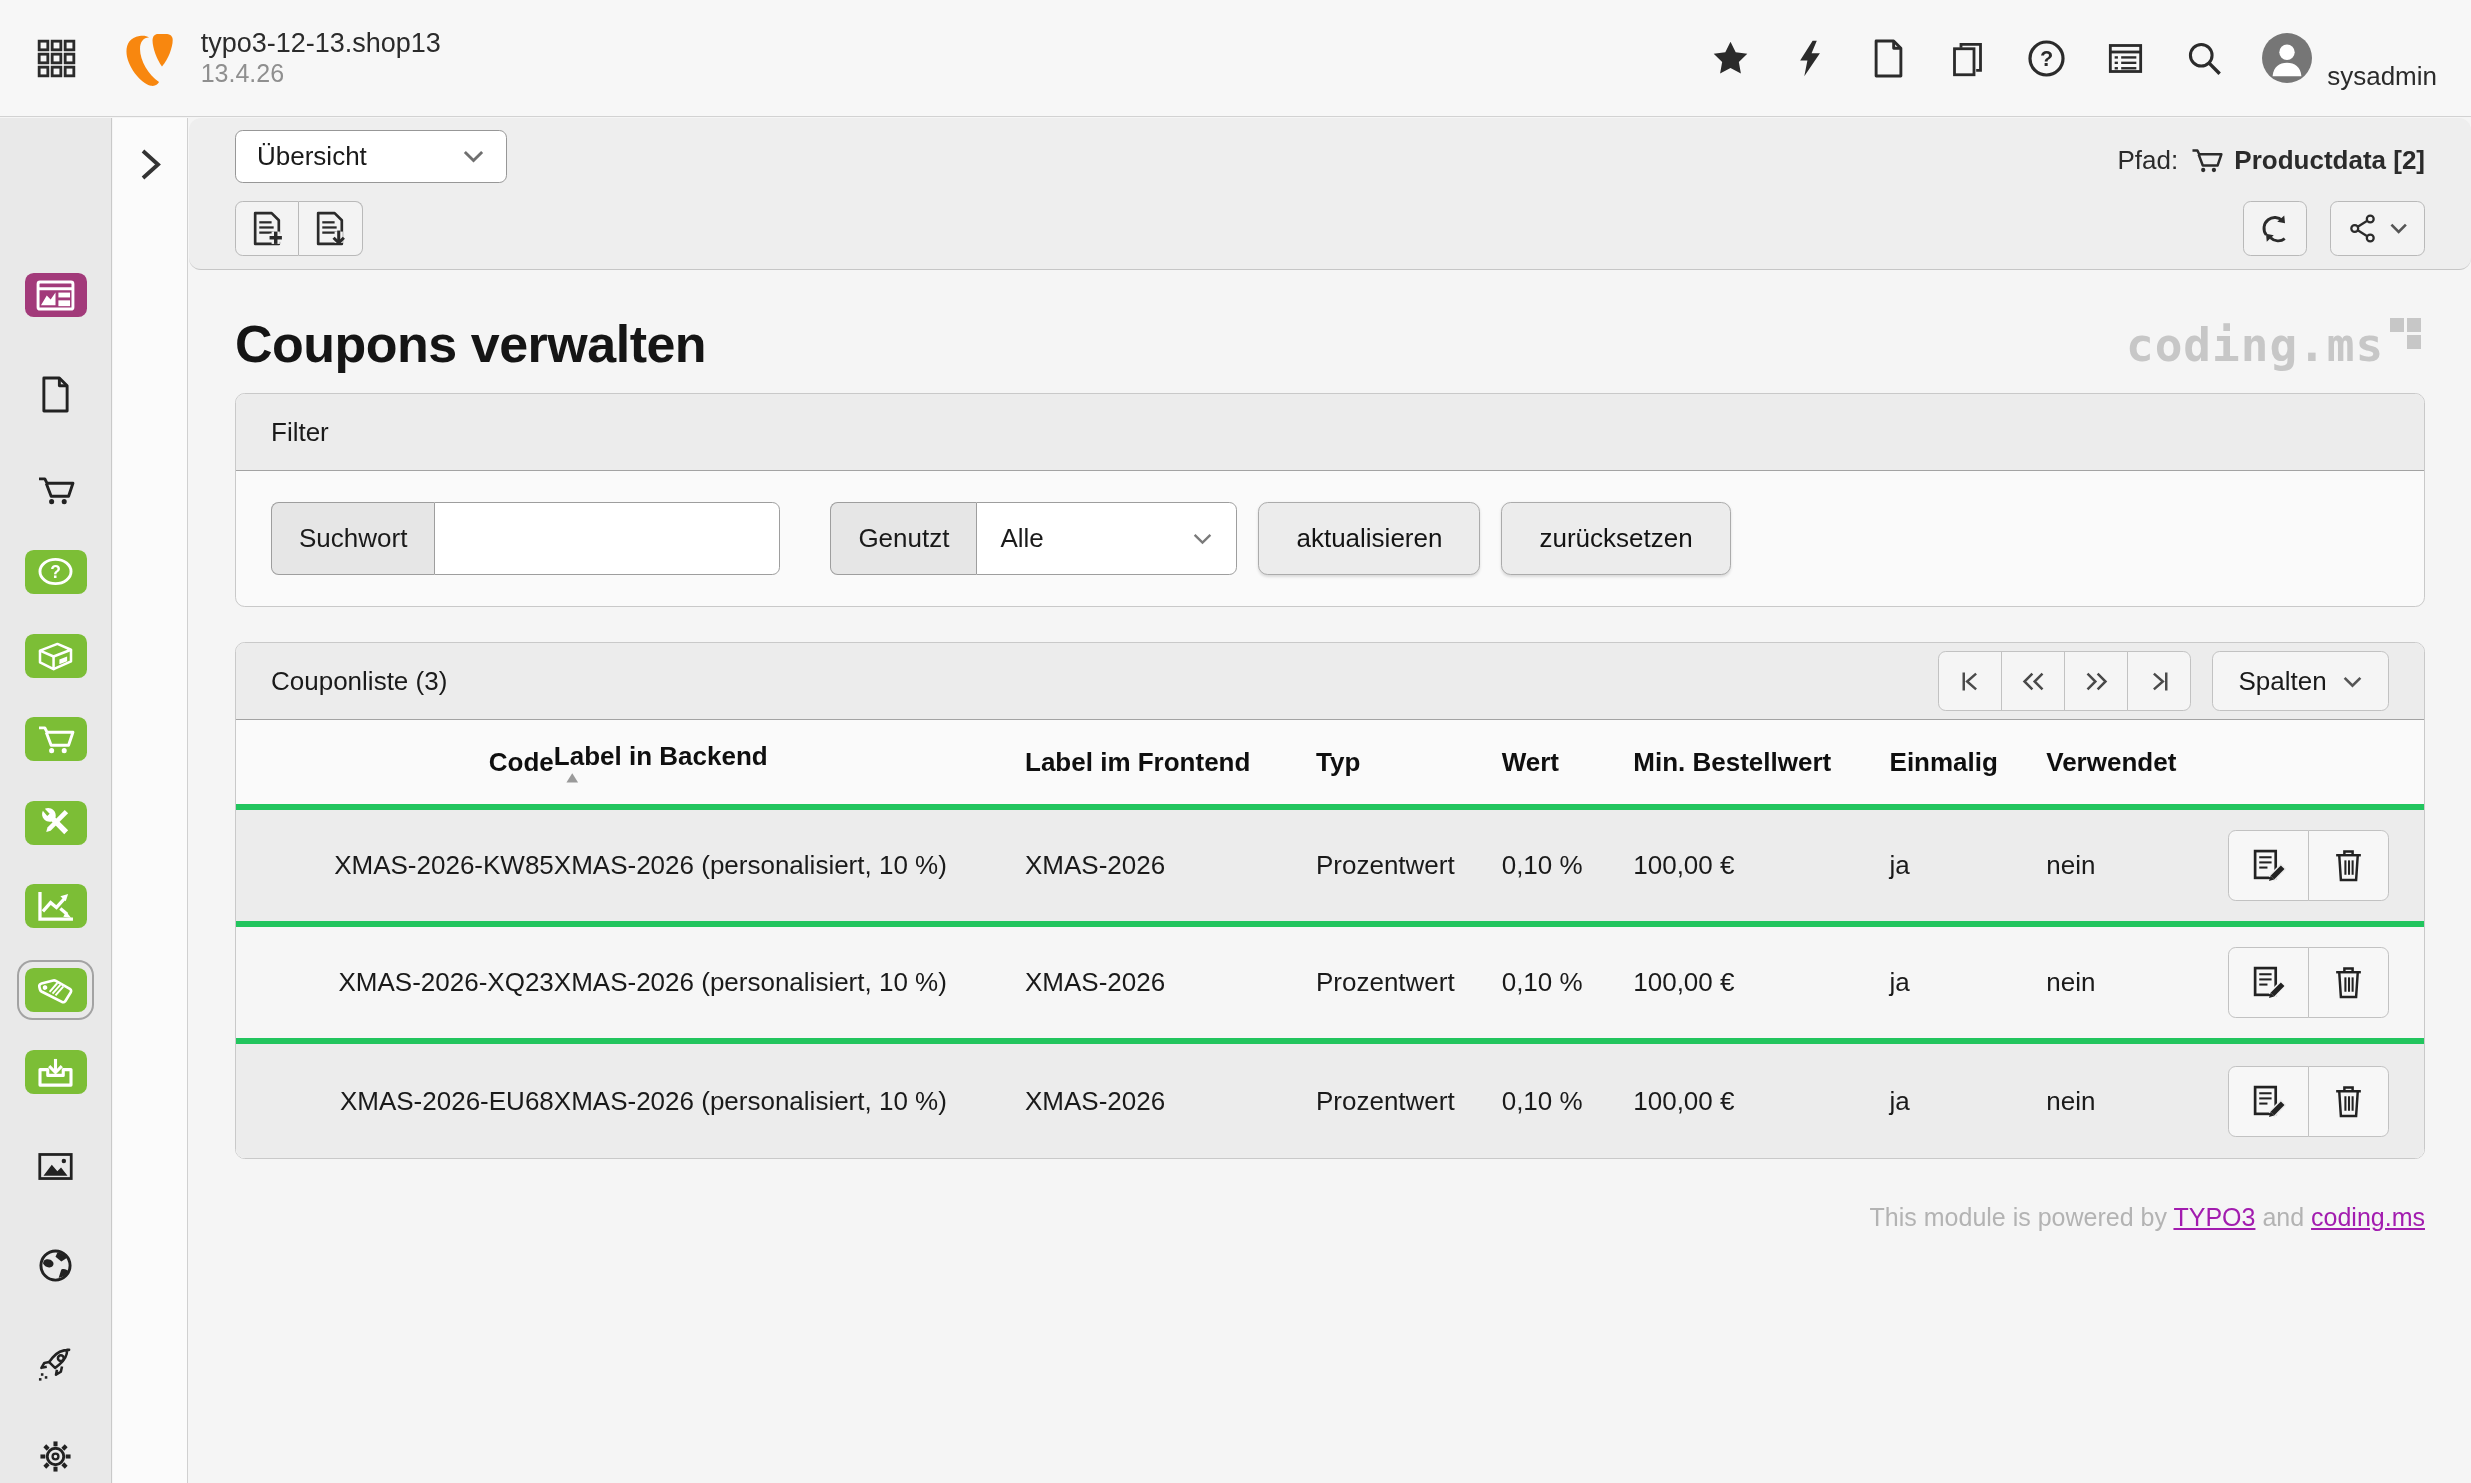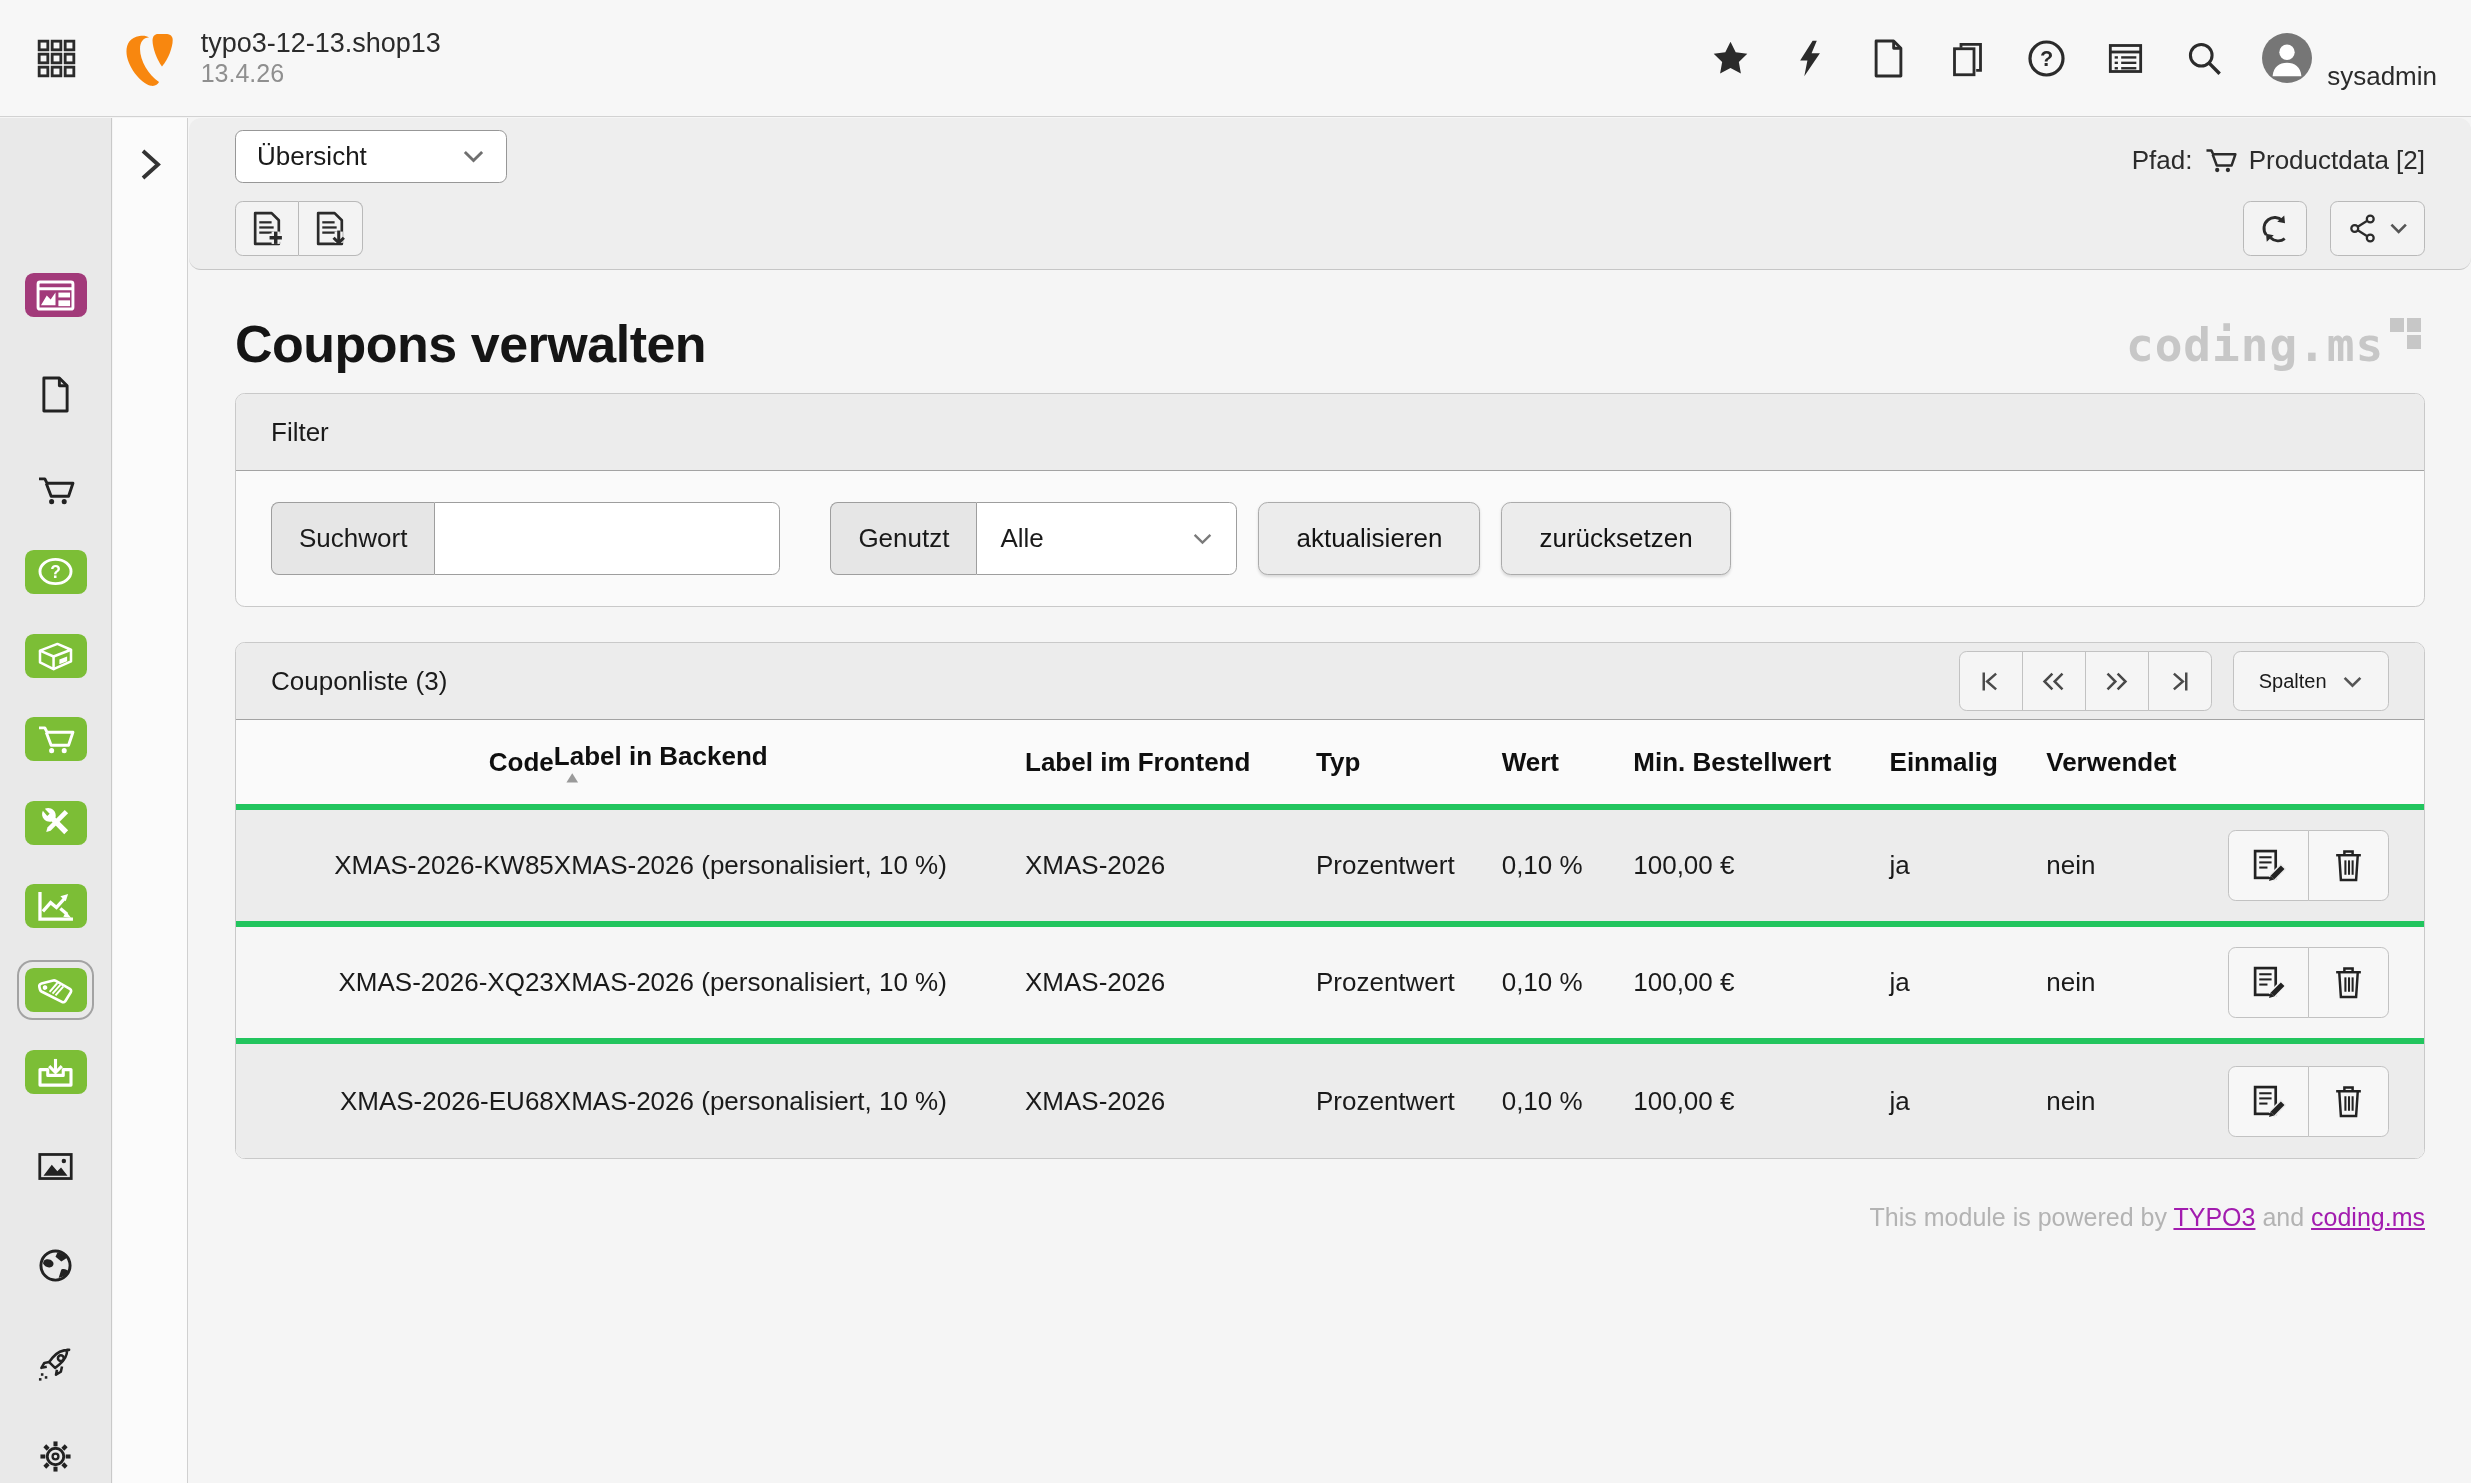--- a/index.html
+++ b/index.html
@@ -38,21 +38,21 @@
     align-items:center; justify-content:center; color:#333; cursor:pointer; }
 
   
   .main { position:absolute; top:118px; left:189px; right:0; bottom:0; background:#f5f5f5; }
   .docheader { height:152px; background:#eeeeee; border-bottom:1px solid #c6c6c6;
     padding:11.6px 46px 13.5px; display:flex; flex-direction:column; justify-content:space-between;border-radius:12px; }
   .dh-row { display:flex; align-items:center; justify-content:space-between; }
   .dh-select { width:272px; height:53px; background:#fff; border:1px solid #979797; border-radius:7.7px;
     display:flex; align-items:center; justify-content:space-between; padding:0 21px; font-size:26px; cursor:pointer; }
   .path { display:flex; align-items:center; gap:11.6px; font-size:26px; color:#2b2b2b;margin-top:8px; }
-  .path .bold { font-weight:normal; }
+  .path .bold { font-weight:bold; }
   .btn-group { display:flex; }
   .gbtn { width:64px; height:55px; background:#f3f3f3; border:1px solid #b9b9b9;
     display:flex; align-items:center; justify-content:center; color:#2b2b2b; cursor:pointer; }
   .btn-group .gbtn:first-child { border-radius:7.7px 0 0 7.7px; }
   .btn-group .gbtn + .gbtn { border-left:0; border-radius:0 7.7px 7.7px 0; }
   .dh-right { display:flex; gap:23px; }
   .sq-btn { width:64px; height:55px; background:#f3f3f3; border:1px solid #b9b9b9; border-radius:7.7px;
     display:flex; align-items:center; justify-content:center; color:#2b2b2b; cursor:pointer; }
   .share-btn { width:95px; gap:11.6px; }
 
@@ -84,21 +84,21 @@
 
   .list-panel { margin-top:35px; }
   .list-controls { display:flex; gap:21px; align-items:center; }
   .pgroup { display:flex; }
   .pbtn { width:64px; height:60px; background:#f5f5f5; border:1px solid #c2c2c2;
     display:flex; align-items:center; justify-content:center; color:#4a4a4a; cursor:pointer; }
   .pgroup .pbtn + .pbtn { margin-left:-1px; }
   .pgroup .pbtn:first-child { border-radius:7.7px 0 0 7.7px; }
   .pgroup .pbtn:last-child  { border-radius:0 7.7px 7.7px 0; }
   .cols-btn { height:60px; padding:0 25px; background:#f5f5f5; border:1px solid #c2c2c2; border-radius:7.7px;
-    display:flex; align-items:center; gap:15.4px; font-size:20px; cursor:pointer; }
+    display:flex; align-items:center; gap:15.4px; font-size:26px; cursor:pointer; }
 
   table.coupons { width:100%; border-collapse:collapse; background:#fafafa; }
   th { font-size:26px; font-weight:bold; text-align:left; height:87px; padding:0; color:#0f0f0f; cursor:pointer; }
   td { font-size:26px; height:117px; padding:0; color:#1a1a1a; }
   th:first-child, td:first-child { padding-left:35px;text-align:right; }
   tbody tr { border-top:6px solid #22c55e; }
   tbody tr:nth-child(odd)  { background:#ececec; }
   tbody tr:nth-child(even) { background:#f6f6f6; }
   .sort-arrow { margin-left:11.6px; vertical-align:1.9px; }
   td.actions { text-align:right; padding-right:35px; }

